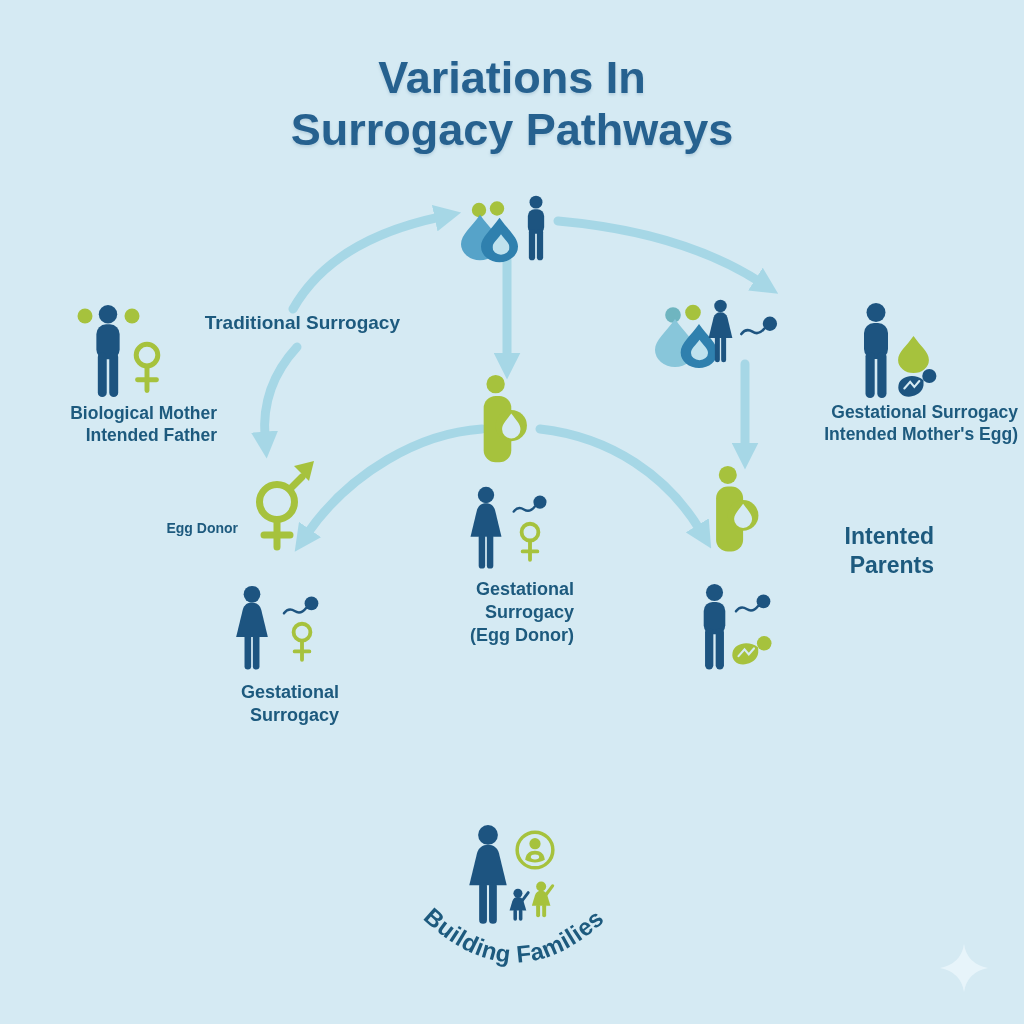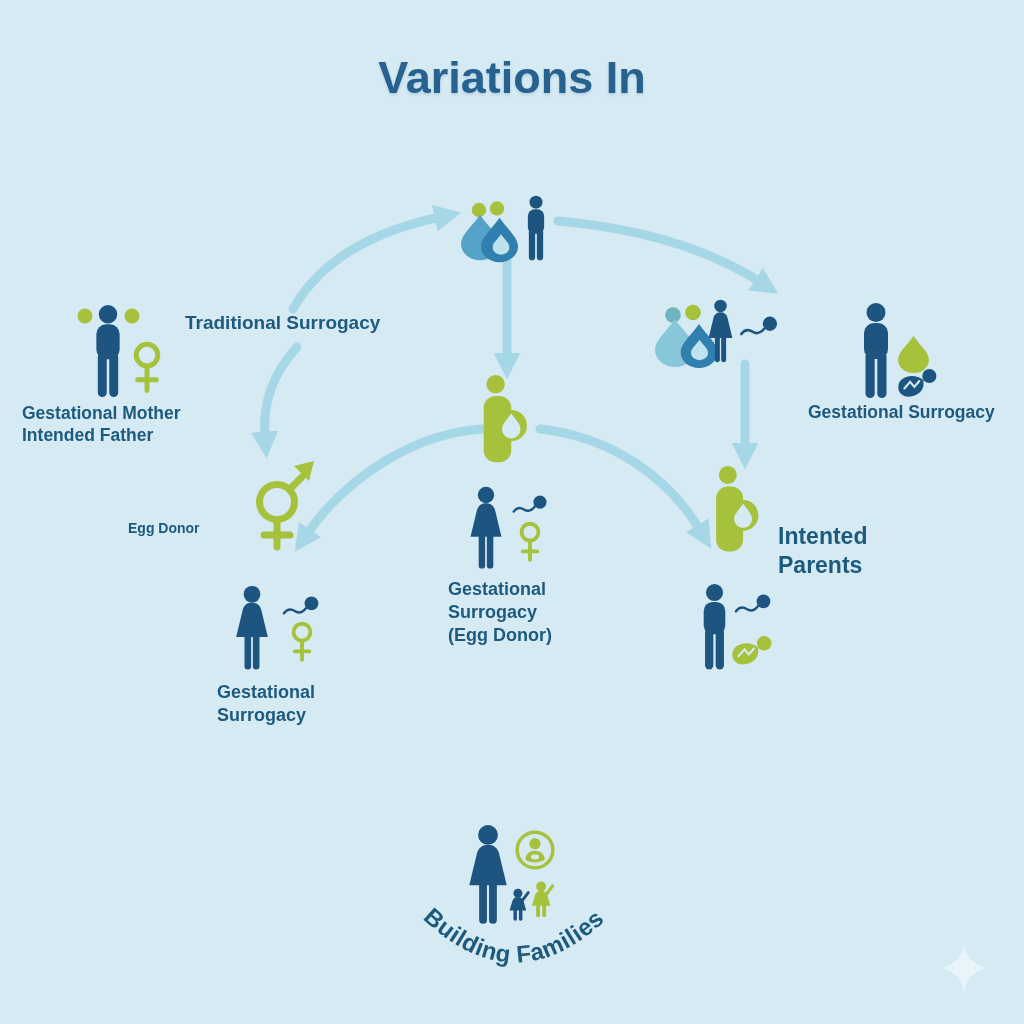--- a/index.html
+++ b/index.html
@@ -4,21 +4,21 @@
 <style>
   html,body{margin:0;padding:0;}
   #stage{
     position:relative;width:1024px;height:1024px;overflow:hidden;
     background:var(--bg);
     font-family:"Liberation Sans",sans-serif;
   }
   .abs{position:absolute;}
   .lbl{
     position:absolute;font-weight:bold;color:var(--text);
-    text-align:left;line-height:1.28;
+    text-align:right;line-height:1.28;
   }
   .lbl span{display:block;}
   #title{
     position:absolute;top:52px;left:0;width:1024px;text-align:center;
     font-weight:bold;font-size:45px;line-height:1.15;color:var(--title);
     text-shadow:0 2px 3px rgba(110,150,175,.30);
   }
   .arrow-line{
     stroke:var(--arrow);stroke-width:9;fill:none;stroke-linecap:round;
     marker-end:url(#ah);
@@ -109,32 +109,33 @@
     <path class="arrow-line" d="M558 221 Q682 232 760 282"></path>
     <path class="arrow-line" d="M507 260 L507 358"></path>
     <path class="arrow-line" d="M745 364 L745 448"></path>
     <path class="arrow-line" d="M297 347 Q261 386 265 437"></path>
     <path class="arrow-line" d="M482 429 C420 433 350 472 307 534"></path>
     <path class="arrow-line" d="M540 429 C612 437 668 477 700 530"></path>
   </svg>
 
   <div id="title">
     <div>Variations In</div>
+    <div>Surrogacy Pathways</div>
   </div>
 
   <svg class="abs" style="left:68px;top:300px;width:100px;height:102px" viewBox="0 0 100 102">
     <circle cx="17" cy="16" r="7.5" class="f-green"></circle>
     <circle cx="64" cy="16" r="7.5" class="f-green"></circle>
     <use href="#i-man" x="15" y="4" width="50" height="97" class="c-navy"></use>
   </svg>
   <svg class="abs" style="left:129px;top:341px;width:36px;height:56px" viewBox="0 0 40 62">
     <use href="#i-venus" class="c-green"></use>
   </svg>
   <div class="lbl" style="left:22px;top:402px;width:195px;font-size:17.5px">
-    <span>Gestational Mother</span>
+    <span>Biological Mother</span>
     <span>Intended Father</span>
   </div>
 
   <div class="lbl" style="left:185px;top:311px;width:215px;font-size:19px">Traditional Surrogacy</div>
 
   <svg class="abs" style="left:458px;top:196px;width:64px;height:70px" viewBox="0 0 64 70">
     <circle cx="21" cy="14" r="7.2" class="f-green"></circle>
     <circle cx="39" cy="12.5" r="7.2" class="f-green"></circle>
     <use href="#i-drop" x="3" y="18" width="38" height="47" class="c-blue-mid"></use>
     <use href="#i-drop" x="23" y="21" width="37" height="46" class="c-blue-deep"></use>
@@ -154,20 +155,21 @@
     <use href="#i-sperm" x="85" y="18" width="42" height="27" class="c-navy"></use>
   </svg>
 
   <svg class="abs" style="left:848px;top:302px;width:92px;height:100px" viewBox="0 0 92 100">
     <use href="#i-man" x="3" y="0" width="50" height="100" class="c-navy"></use>
     <use href="#i-drop" x="50" y="34" width="31" height="37" class="c-green"></use>
     <use href="#i-baby" x="46" y="64" width="44" height="35" class="c-navy"></use>
   </svg>
   <div class="lbl" style="left:808px;top:401px;width:210px;font-size:17.5px">
     <span>Gestational Surrogacy</span>
+    <span>Intended Mother's Egg)</span>
   </div>
 
   <svg class="abs" style="left:474px;top:374px;width:58px;height:92px" viewBox="0 0 60 100">
     <use href="#i-pregnant" class="c-green"></use>
   </svg>
 
   <svg class="abs" style="left:708px;top:463px;width:54px;height:94px" viewBox="0 0 60 100">
     <use href="#i-pregnant" class="c-green"></use>
   </svg>
   <div class="lbl" style="left:778px;top:522px;width:156px;font-size:23px">Intented Parents</div>

